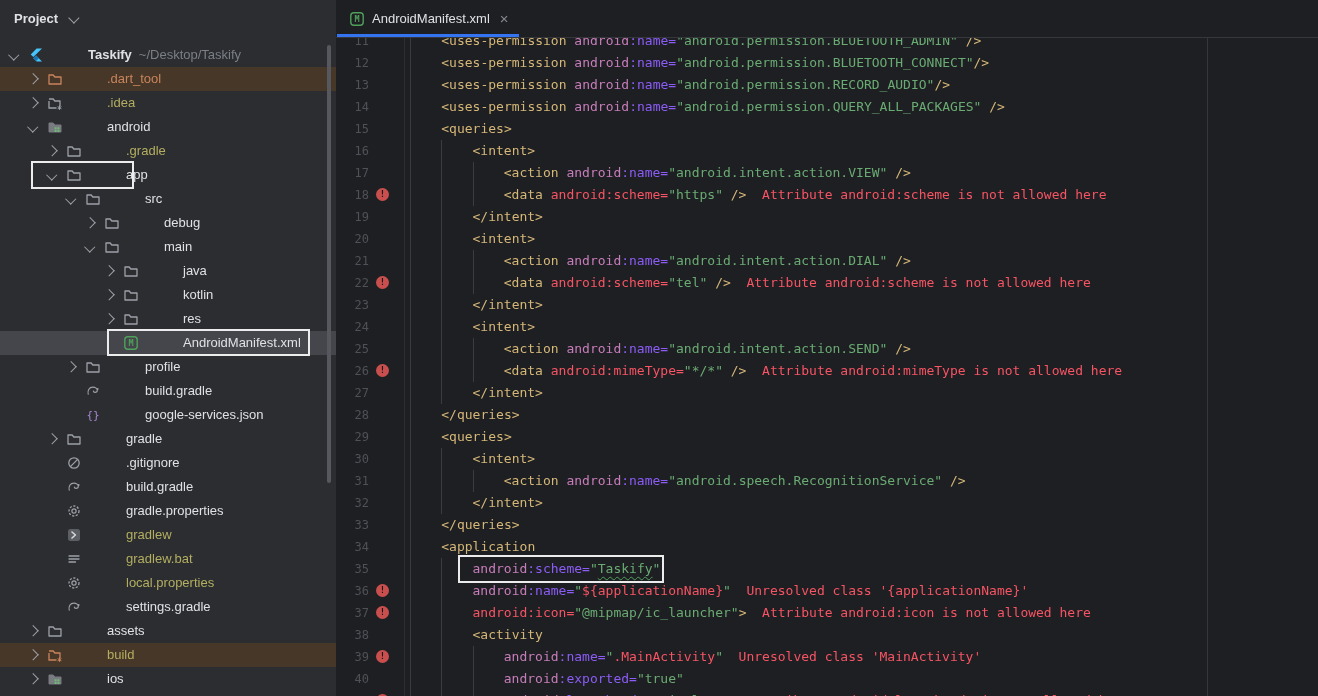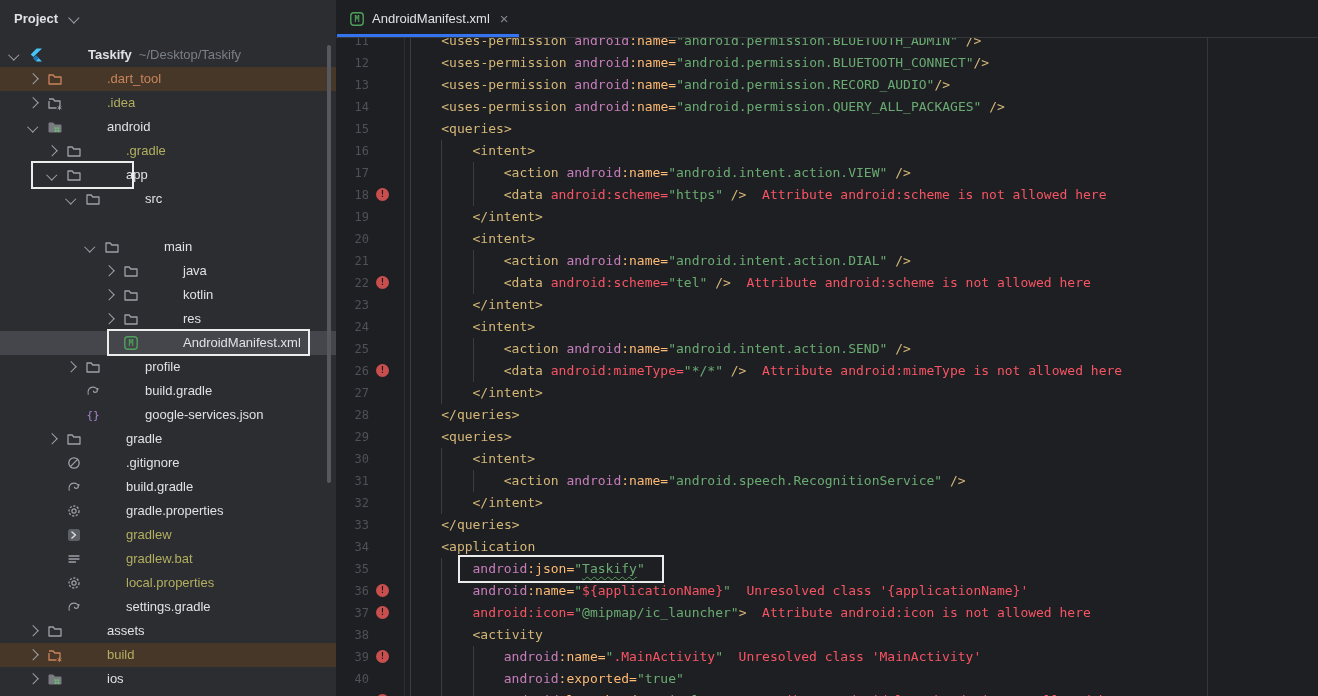--- a/index.html
+++ b/index.html
@@ -43,21 +43,21 @@
   .ln{position:absolute;left:0;top:0;width:33px;text-align:right;color:#4e5157;
       font:12px/22px "DejaVu Sans Mono",monospace;}
   .errico{position:absolute;left:40px;top:4px;width:13px;height:13px;border-radius:50%;
           background:#c94f4f;color:#17181b;font:bold 9px/13px "DejaVu Sans Mono",monospace;
           text-align:center;}
   .guide{position:absolute;top:0;bottom:0;width:1px;background:#393c40;}
   .code{position:absolute;left:74px;top:0;white-space:pre;
         font:13px/22px "DejaVu Sans Mono",monospace;color:#bcbec4;}
   .tk-tag{color:#d5b778;}
   .tk-ns{color:#c77dbb;}
-  .tk-attr{color:#fdba74;}
+  .tk-attr{color:#8b5cf6;}
   .tk-str{color:#6aab73;}
   .tk-err{color:#f75464;}
   .tk-plain{color:#bcbec4;}
   .tk-strw{color:#6aab73;text-decoration:underline wavy #4fa05a 1px;text-underline-offset:3px;}
   .linebox{position:absolute;left:122px;top:-3px;width:202px;height:24px;
            border:2px solid #ececec;pointer-events:none;}
   .wrapguide{position:absolute;left:871px;top:37px;bottom:0;width:1px;background:#35373b;}
   .gutterline{position:absolute;left:68px;top:37px;bottom:0;width:1px;background:#2c2e32;}
 </style>
 </head>
@@ -134,20 +134,29 @@
         </div>
         <div class="trow" style="top: 187px; padding-left: 48px;">
           <span class="chev chev-d" style="left:67px"></span>
           <span class="icon" style="left:85px">
             <svg viewBox="0 0 16 16">
               <path d="M2 4h4.2l1.6 2H14v7H2z" fill="none" stroke="#9da0a8" stroke-width="1.3" stroke-linejoin="round"></path>
             </svg>
           </span>
           <span class="tlabel t-normal" style="left:105px">src</span>
         </div>
+        <div class="trow" style="top: 211px;">
+          <span class="chev chev-r" style="left:86px"></span>
+          <span class="icon" style="left:104px">
+            <svg viewBox="0 0 16 16">
+              <path d="M2 4h4.2l1.6 2H14v7H2z" fill="none" stroke="#9da0a8" stroke-width="1.3" stroke-linejoin="round"></path>
+            </svg>
+          </span>
+          <span class="tlabel t-normal" style="left:124px">debug</span>
+        </div>
         <div class="trow" style="top: 235px;">
           <span class="chev chev-d" style="left:86px"></span>
           <span class="icon" style="left:104px">
             <svg viewBox="0 0 16 16">
               <path d="M2 4h4.2l1.6 2H14v7H2z" fill="none" stroke="#9da0a8" stroke-width="1.3" stroke-linejoin="round"></path>
             </svg>
           </span>
           <span class="tlabel t-normal" style="left:124px">main</span>
         </div>
         <div class="trow" style="top: 259px;">
@@ -466,21 +475,21 @@
         </div>
         <div class="cl" style="top: 536px;">
           <span class="ln">34</span>
           <span class="guide" style="left:74px"></span>
           <span class="code" style="padding-left:31.3px"><span class="tk-tag">&lt;application</span></span>
         </div>
         <div class="cl" style="top: 558px;">
           <span class="ln">35</span>
           <span class="guide" style="left:74px"></span>
           <span class="guide" style="left:105.25px"></span>
-          <span class="code" style="padding-left:62.5px"><span class="tk-ns">android</span><span class="tk-attr">:json</span><span class="tk-attr">=</span><span class="tk-str">"</span><span class="tk-strw">Taskify</span><span class="tk-str">"</span></span>
+          <span class="code" style="padding-left:62.5px"><span class="tk-ns">android</span><span class="tk-attr">:scheme</span><span class="tk-attr">=</span><span class="tk-str">"</span><span class="tk-strw">Taskify</span><span class="tk-str">"</span></span>
           <span class="linebox"></span>
         </div>
         <div class="cl" style="top: 580px;">
           <span class="ln">36</span>
           <span class="errico">!</span>
           <span class="guide" style="left:74px"></span>
           <span class="guide" style="left:105.25px"></span>
           <span class="code" style="padding-left:62.5px"><span class="tk-ns">android</span><span class="tk-attr">:name</span><span class="tk-attr">=</span><span class="tk-str">"</span><span class="tk-err">${applicationName}</span><span class="tk-str">"</span><span class="tk-err">  Unresolved class '{applicationName}'</span></span>
         </div>
         <div class="cl" style="top: 602px;">

